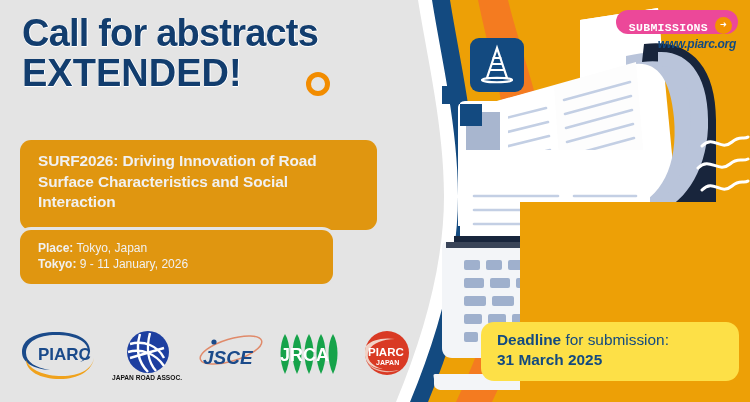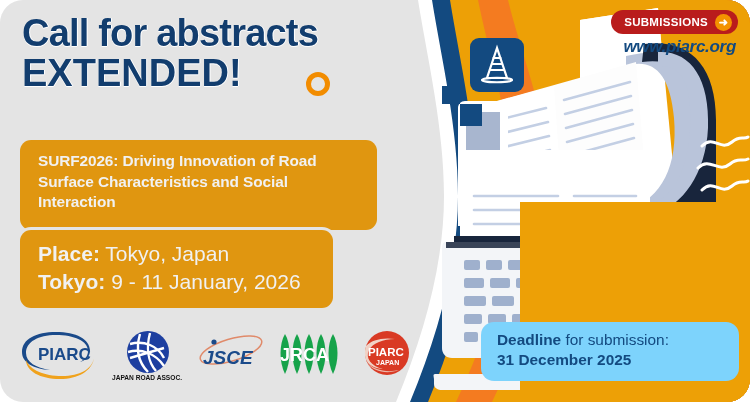--- a/index.html
+++ b/index.html
@@ -8,21 +8,20 @@
     overflow: hidden;
     font-family: "Liberation Sans", sans-serif;
     background: #ffffff;
   }
 
   #banner {
     position: relative;
     width: 750px; height: 402px;
     overflow: hidden;
     background: #e4e4e4;
-    border-radius: 23px;
   }
 
   
   .swoosh { position: absolute; top: 0; height: 402px; }
 
   #swoosh-white {
     left: 382px; width: 368px;
     background: #ffffff;
     clip-path: path("M 36 0 L 368 0 L 368 402 L 14 402 C 44 330 62 260 62 196 C 62 128 46 62 36 0 Z");
   }
@@ -88,21 +87,21 @@
     padding: 11px 16px 17px 18px;
     font-size: 15.4px;
     font-weight: bold;
     line-height: 1.34;
     letter-spacing: -0.1px;
   }
   #place-pill {
     left: 20px; top: 230px;
     width: 313px;
     padding: 10px 16px 12px 18px;
-    font-size: 21px;
+    font-size: 12px;
     line-height: 1.34;
   }
   #place-pill b { font-weight: bold; }
 
   
   #logo-row {
     position: absolute; left: 16px; bottom: 14px;
     width: 410px; height: 62px;
     display: flex; 
   }
@@ -113,51 +112,52 @@
   #logo-jrca   { width: 78px; }
   #logo-piarcjp{ width: 78px; }
 
   
   #illus { position: absolute; left: 430px; top: 0; width: 320px; height: 402px; }
 
   
   #submissions-btn {
     position: absolute; right: 12px; top: 10px;
     height: 24px;
-    background: #b91c1c;
+    background: #ec4899;
     border-radius: 13px;
     padding: 0 6px 0 13px;
-    display: flex; align-items: center; gap: 7px;
+    display: flex; align-items: flex-end; gap: 7px;
     color: #ffffff;
     font-size: 11.5px;
     font-weight: bold;
     letter-spacing: 0.3px;
+    font-family: Liberation Mono, monospace;
   }
   #submissions-arrow {
     width: 17px; height: 17px;
     border-radius: 50%;
     background: #f39200;
     display: flex; align-items: center; justify-content: center;
     color: #fff; font-size: 11px; line-height: 1;
   }
   #piarc-url {
     position: absolute; right: 14px; top: 37px;
     color: #134a80;
-    font-size: 17px;
+    font-size: 12px;
     font-weight: bold;
     font-style: italic;
     letter-spacing: -0.3px;
   }
 
   
   #deadline-pill {
     position: absolute; left: 481px; top: 322px;
     width: 258px;
     padding: 8px 14px 10px 16px;
-    background: #7dd3fc;
+    background: #fde047;
     border-radius: 13px;
     color: #134a80;
     font-size: 15.4px;
     line-height: 1.33;
   }
   #deadline-pill b { font-weight: bold; }
   #deadline-date { font-weight: bold; }
 </style>
 </head>
 <body>
@@ -409,16 +409,16 @@
     <span>SUBMISSIONS</span>
     <span id="submissions-arrow">➜</span>
   </div>
 
   <div id="piarc-url">www.piarc.org</div>
 
   <div id="deadline-pill">
     <div>
       <b>Deadline</b><span> for submission:</span>
     </div>
-    <div id="deadline-date">31 December 2025</div>
+    <div id="deadline-date">31 March 2025</div>
   </div>
 
 </div>
 
 </body></html>

